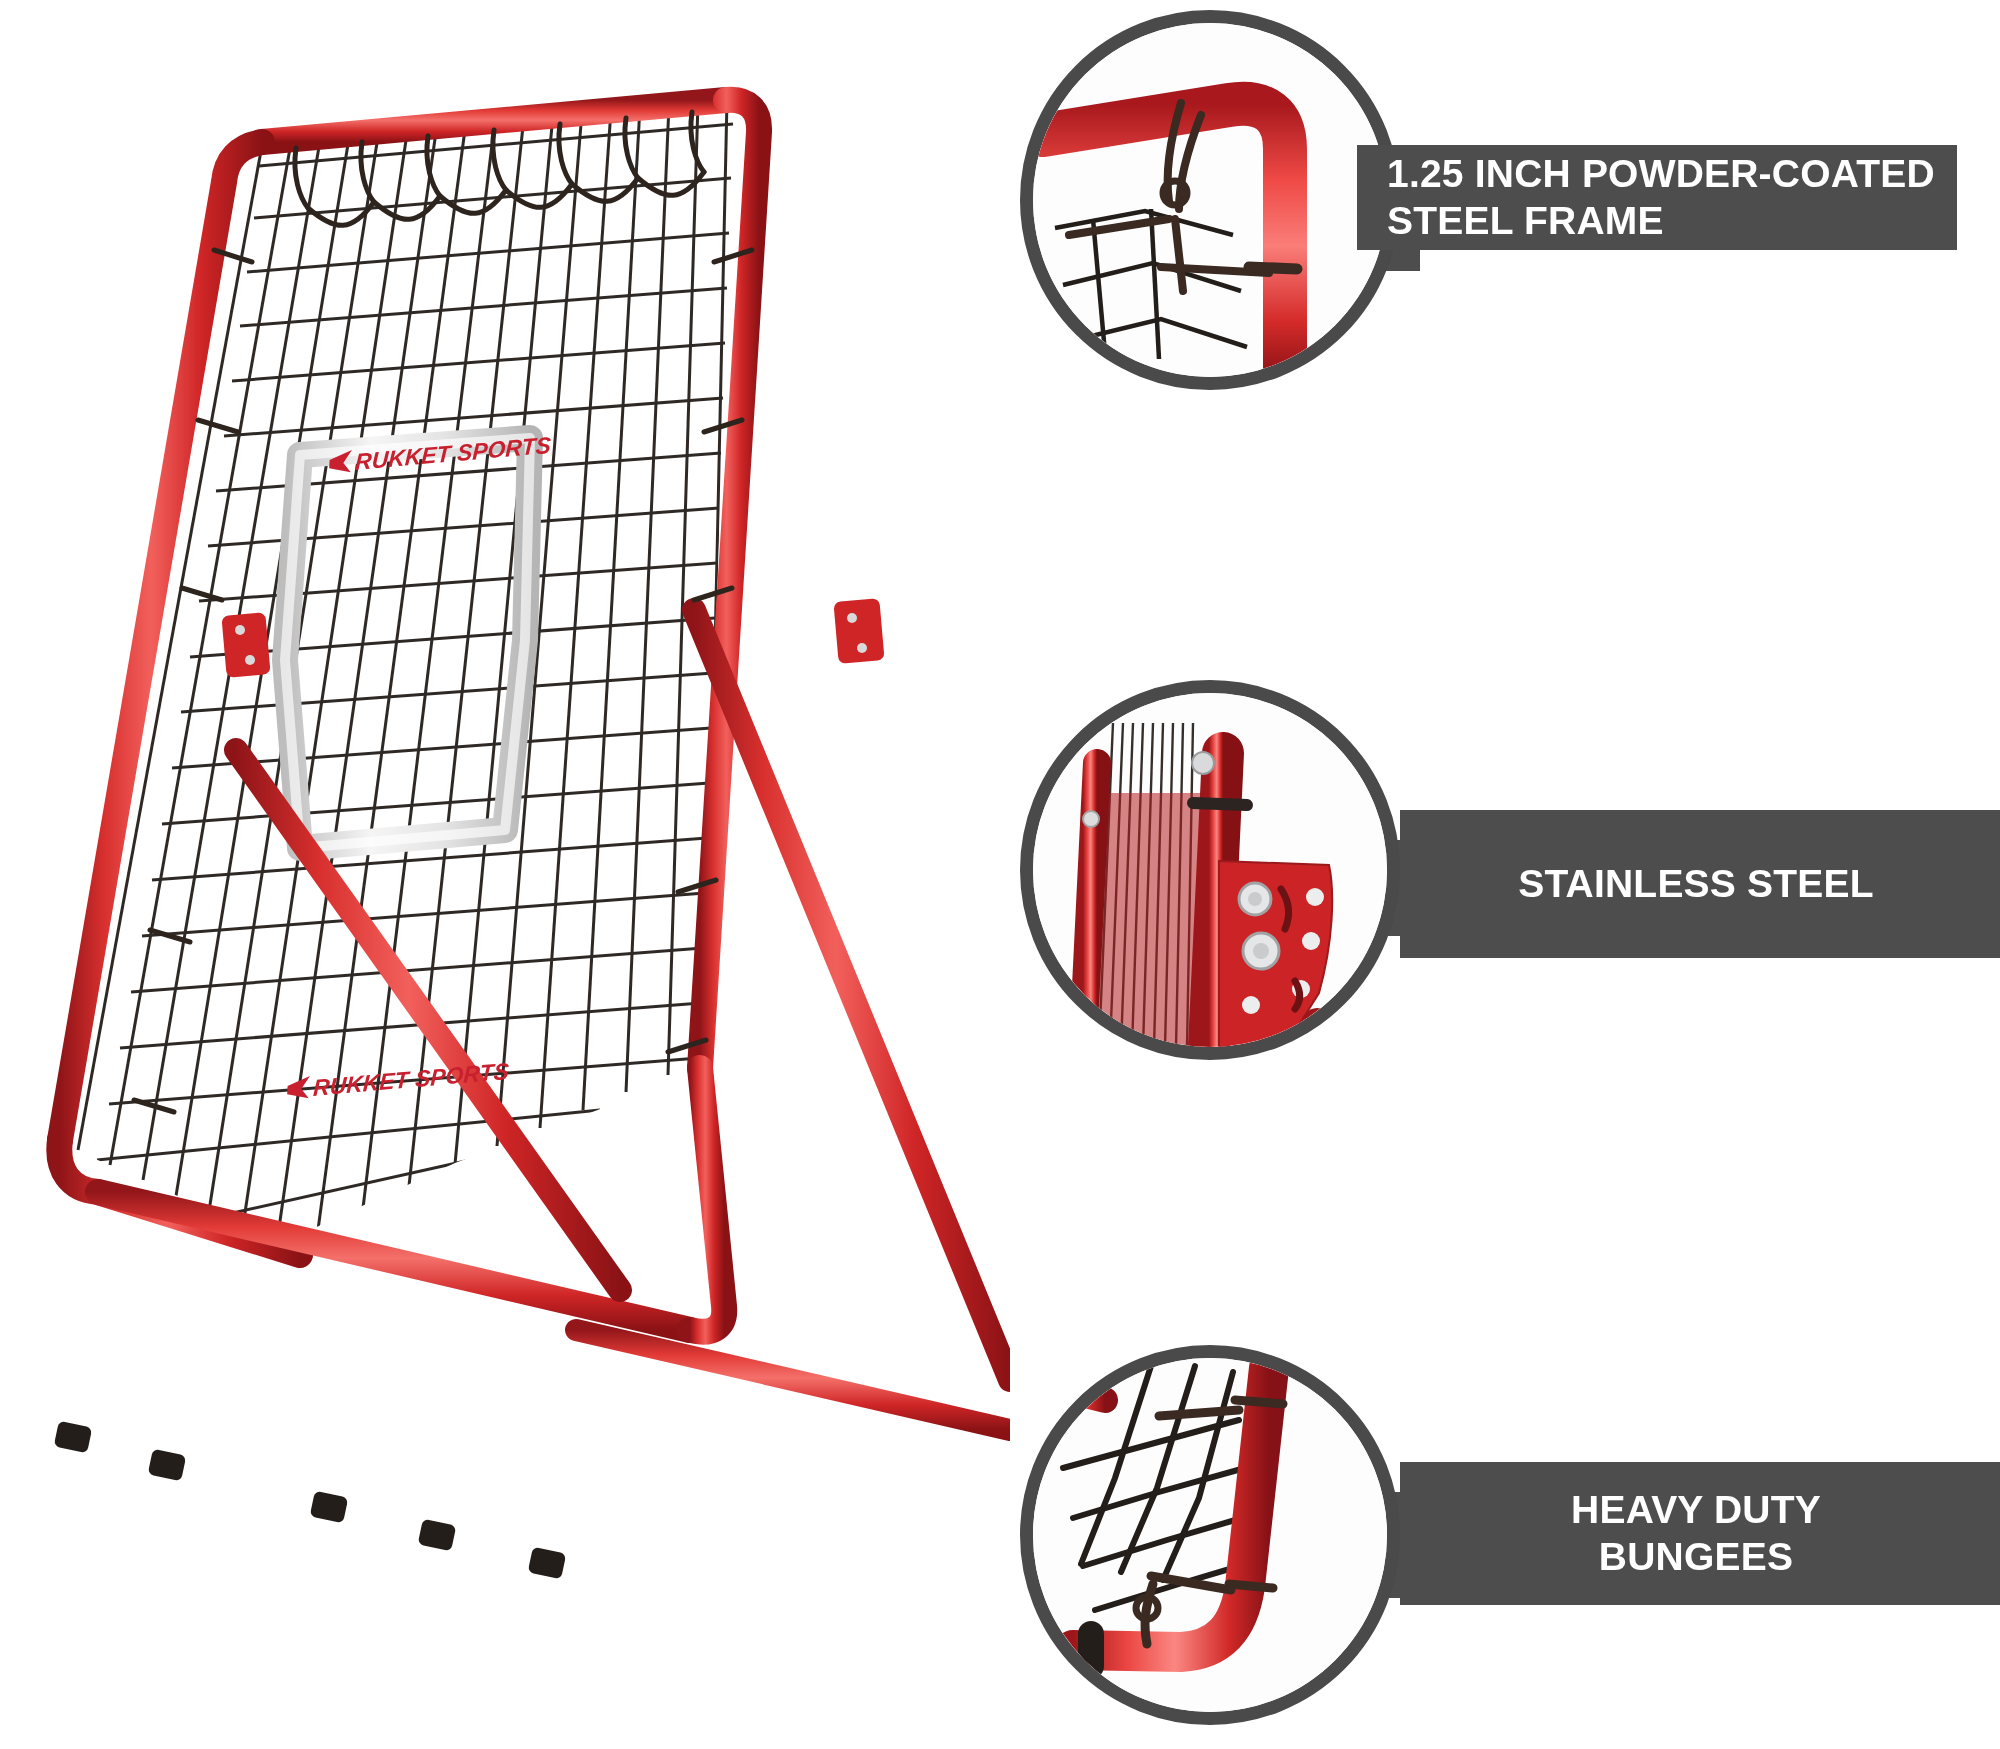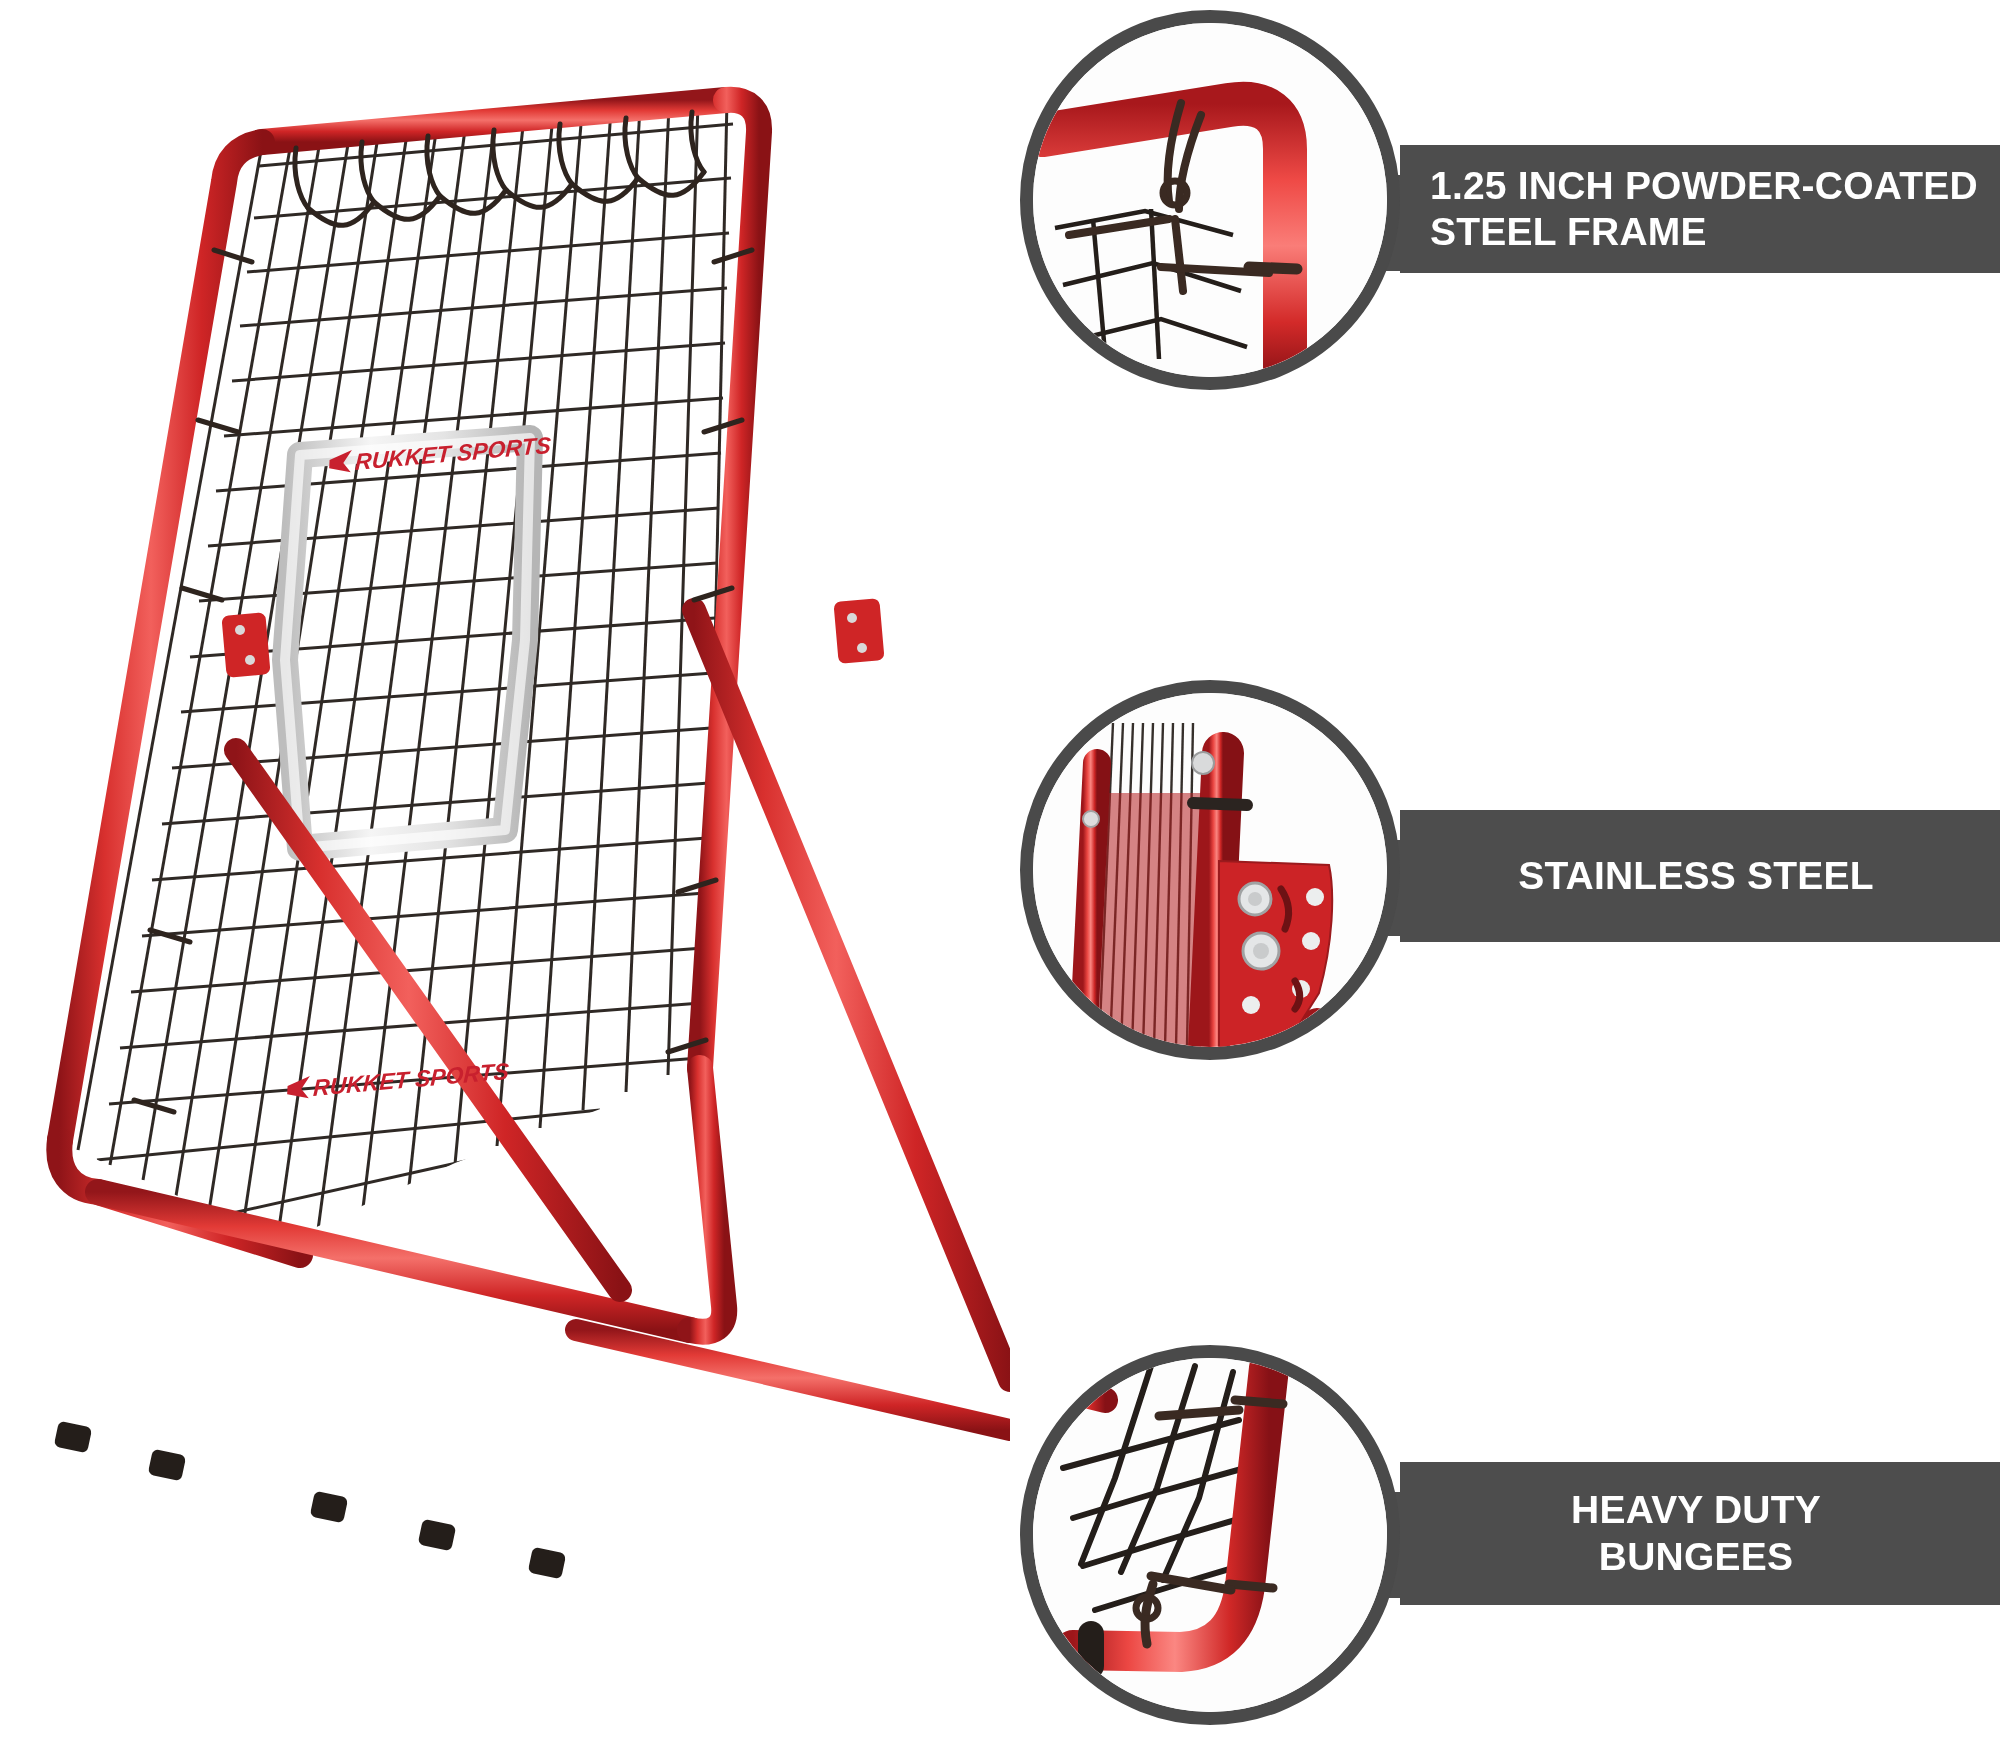--- a/index.html
+++ b/index.html
@@ -48,24 +48,24 @@
     flex-direction: column;
     justify-content: center;
     box-sizing: border-box;
     letter-spacing: 0.2px;
   }
   .callout-banner .bline {
     font-weight: bold;
     line-height: 1.18;
     white-space: nowrap;
   }
-  .banner-1 { left: 1400px; top: 145px;  width: 600px; height: 128px; padding-left: 30px; }
+  .banner-1 { left: 1357px; top: 145px;  width: 600px; height: 105px; padding-left: 30px; }
   .banner-1 .bline { font-size: 39px; text-align: left; }
 
-  .banner-2 { left: 1400px; top: 810px;  width: 600px; height: 132px; padding-right: 8px; }
+  .banner-2 { left: 1400px; top: 810px;  width: 600px; height: 148px; padding-right: 8px; }
   .banner-2 .bline { font-size: 39px; text-align: center; }
 
   .banner-3 { left: 1400px; top: 1462px; width: 600px; height: 143px; padding-right: 8px; }
   .banner-3 .bline { font-size: 39px; text-align: center; }
 
   
   .banner-wedge {
     position: absolute;
     background: #4d4d4d;
   }

